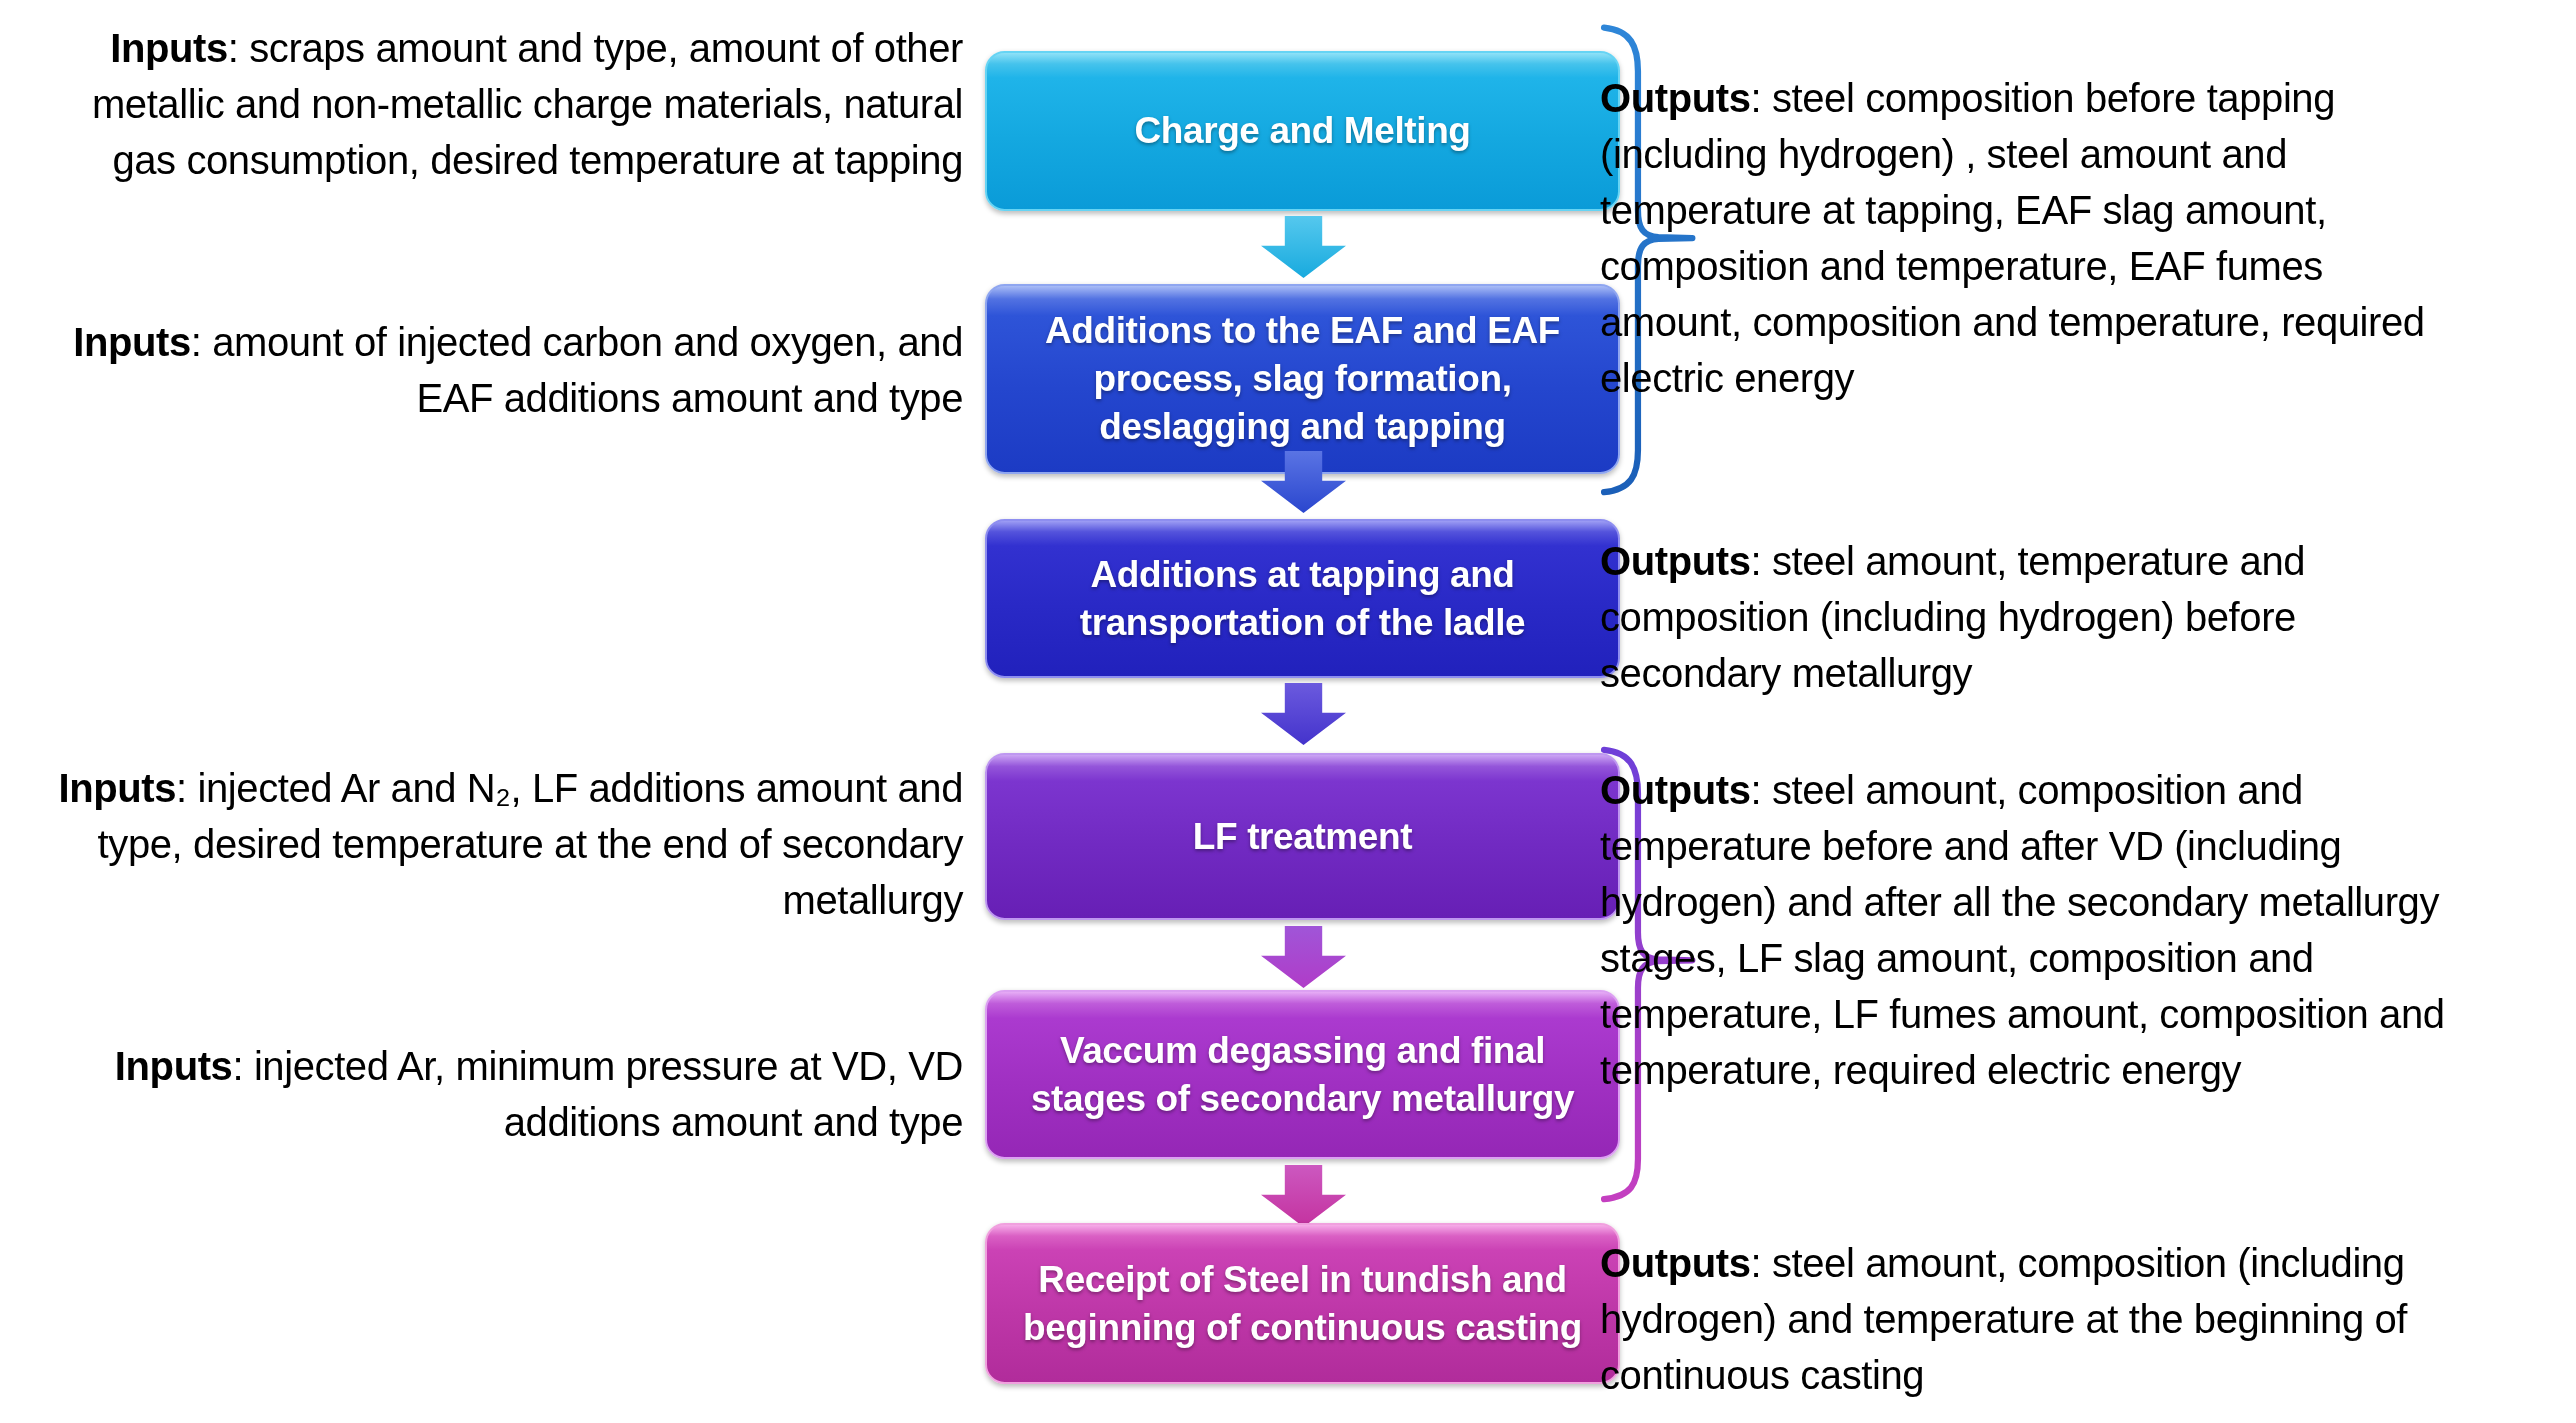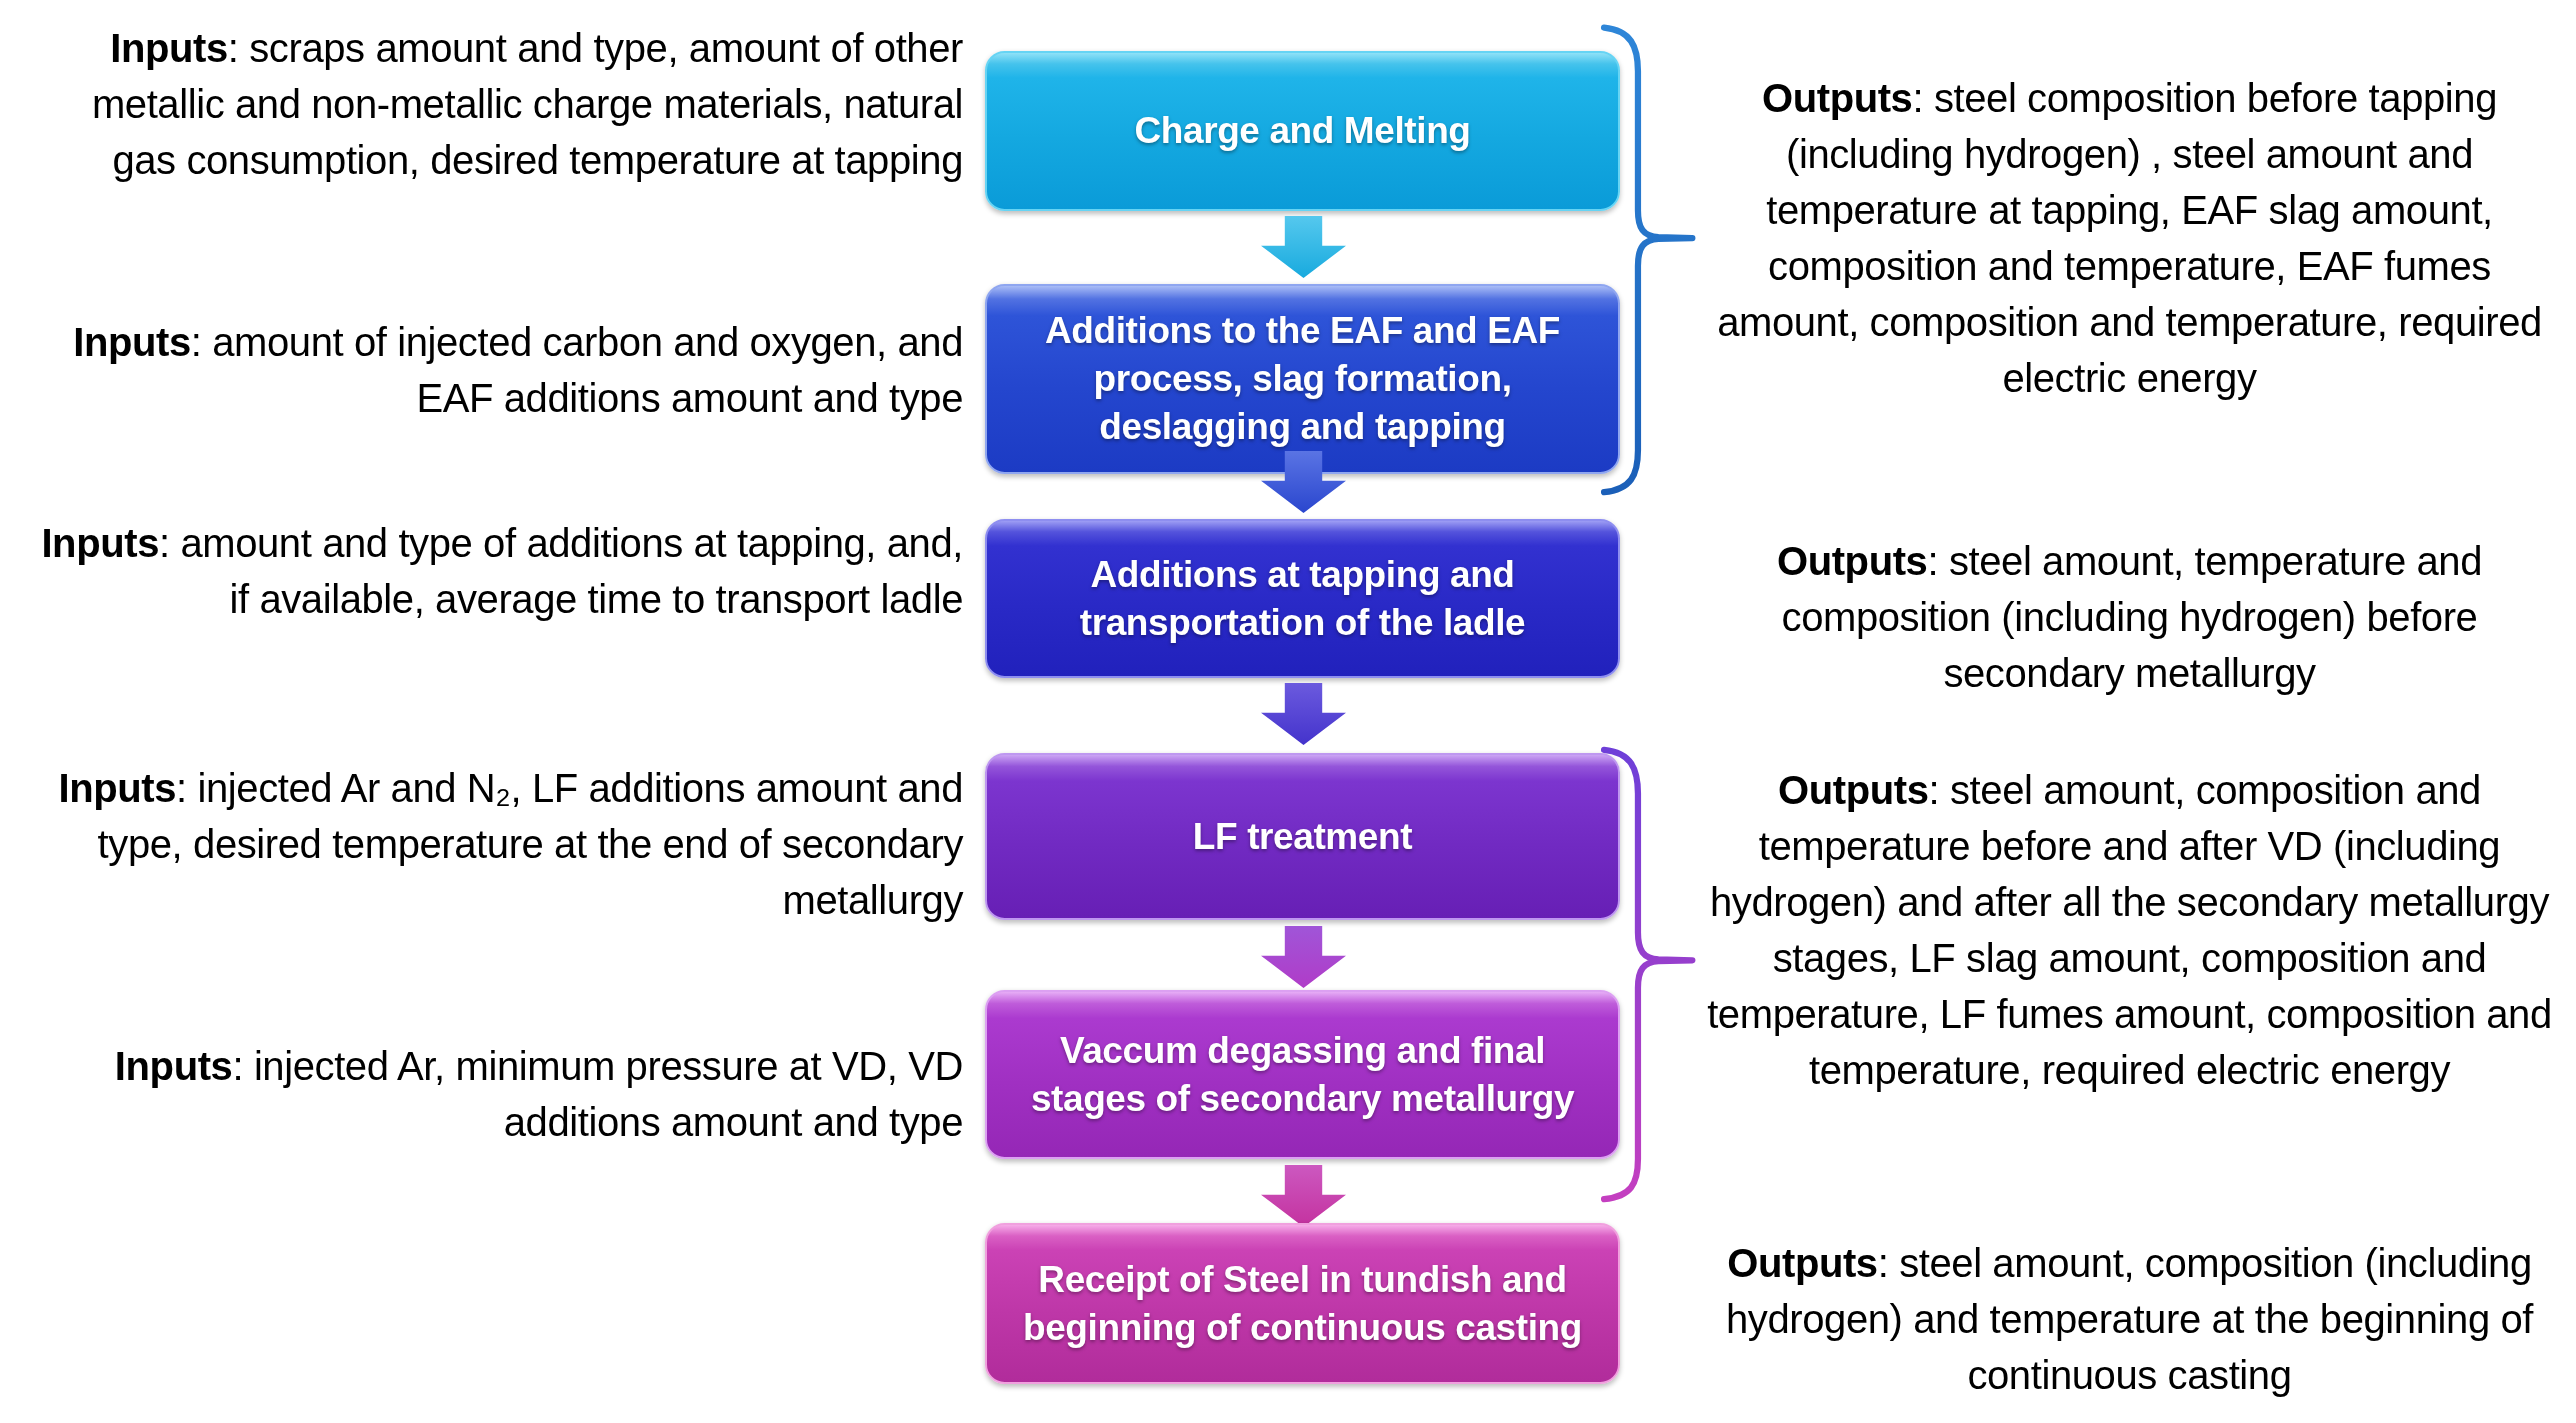--- a/index.html
+++ b/index.html
@@ -6,21 +6,21 @@
   .canvas{
     position:relative;width:2576px;height:1423px;background:#ffffff;overflow:hidden;
     font-family:"Liberation Sans","DejaVu Sans",sans-serif;color:#000;
   }
   
   .side-text{
     position:absolute;font-size:40px;line-height:56px;letter-spacing:-0.4px;color:#000;
   }
   .side-text .lbl{font-weight:700;}
   .input-note{left:18px;width:945px;text-align:right;}
-  .output-note{left:1696px;width:867px;text-align:center;}
+  .output-note{left:1600px;width:867px;text-align:left;}
   .i1{top:19.6px;} .i2{top:314px;} .i3{top:515px;} .i4{top:760px;} .i5{top:1006px;margin-top:32px;}
   .o1{top:70px;} .o2{top:533px;} .o3{top:762px;} .o4{top:1235px;}
   
   .stage{
     position:absolute;left:985px;width:635px;border-radius:19.6px;
     display:flex;align-items:center;justify-content:center;text-align:center;
     color:#fff;font-weight:700;font-size:37px;line-height:48px;letter-spacing:-0.4px;
     padding:0 21.4px;box-sizing:border-box;
     text-shadow:0 1.8px 3.6px rgba(0,0,0,0.35);
     box-shadow:0 2.7px 5.3px rgba(0,0,0,0.25);
@@ -50,21 +50,20 @@
   
   .bracket-layer{position:absolute;left:0;top:0;width:2576px;height:1423px;pointer-events:none;}
 </style>
 </head>
 <body>
 
 <div class="canvas">
 
   <div class="side-text input-note i1"><span class="lbl">Inputs</span><span>: scraps amount and type, amount of other metallic and non-metallic charge materials, natural gas consumption, desired temperature at tapping</span></div>
   <div class="side-text input-note i2"><span class="lbl">Inputs</span><span>: amount of injected carbon and oxygen, and EAF additions amount and type</span></div>
-  <div class="side-text input-note i3"><span class="lbl">Inputs</span><span>: amount and type of additions at tapping, and, if available, average time to transport ladle</span></div>
   <div class="side-text input-note i4"><span class="lbl">Inputs</span><span>: injected Ar and N₂, LF additions amount and type, desired temperature at the end of secondary metallurgy</span></div>
   <div class="side-text input-note i5"><span class="lbl">Inputs</span><span>: injected Ar, minimum pressure at VD, VD additions amount and type</span></div>
 
   <div class="stage s1">
       <span>Charge and Melting</span>
     </div>
   <div class="arrow a1"></div>
   <div class="stage s2">
       <span>Additions to the EAF and EAF process, slag formation, deslagging and tapping</span>
     </div>

